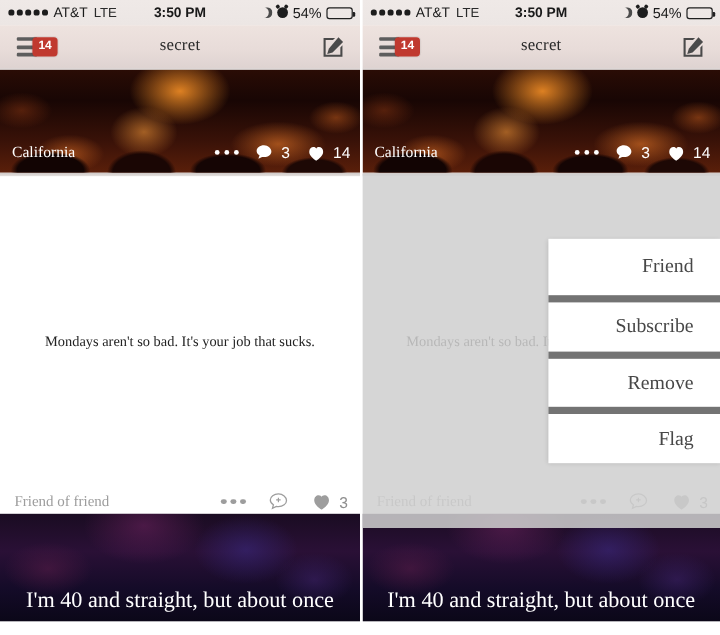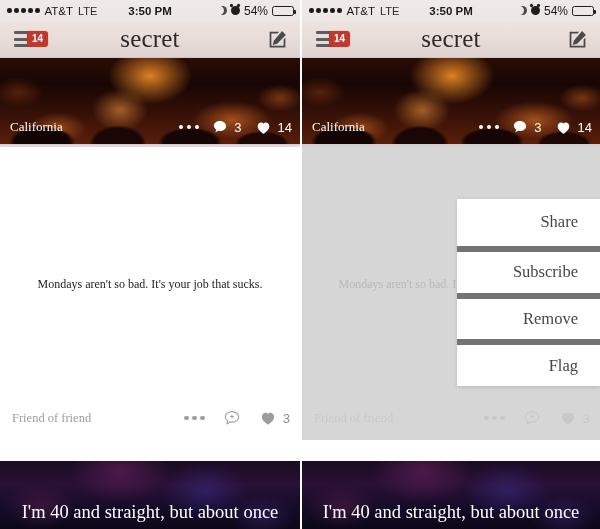--- a/index.html
+++ b/index.html
@@ -31,21 +31,21 @@
   .batt { width:22px; height:10px; border:1px solid #1f1f1f; border-radius:2.5px; position:relative;
           padding:1.5px; }
   .batt:after { content:""; position:absolute; right:-3px; top:3px; width:2px; height:4px;
                 background:#1f1f1f; border-radius:0 1px 1px 0; }
   .batt-fill { height:100%; background:#1f1f1f; border-radius:1px; }
 
   
   .navbar { position:relative; height:37px;
             background:linear-gradient(180deg,#eee3df 0%, #e8dcd9 55%, #ded3d1 100%);
             display:flex; align-items:center; border-bottom:1px solid #cfc7c5; }
-  .nav-title { position:absolute; left:0; right:0; text-align:center; font-size:25px;
+  .nav-title { position:absolute; left:0; right:0; text-align:center; font-size:14px;
                color:#2b2b2b; font-family:"Liberation Serif", serif; letter-spacing:0.2px;}
   .menu-btn { display:flex; align-items:center; gap:0px; padding-left:14px; }
   .burger { display:flex; flex-direction:column; gap:3.5px; }
   .burger i { display:block; width:17px; height:3px; background:#5d5d5d; border-radius:1px; }
   .badge { margin-left:-4px; background:#c0392f; color:#fff; font-size:10px; font-weight:bold;
            border-radius:3px; padding:3px 5px 3px 5px; line-height:1; min-width:20px; text-align:center;
            box-shadow:0 0 0 1px rgba(0,0,0,.06);}
   .compose { position:absolute; right:12px; width:21px; height:21px; }
 
   
@@ -89,21 +89,21 @@
                justify-content:center; background:#fff; }
   .secret-text { width:260px; text-align:center; font-size:12px; line-height:25px; color:#232323;
                  font-family:"Liberation Serif", serif; margin-top:-16px; }
   .card-footer { position:absolute; left:0; right:0; bottom:0; height:40px; display:flex;
                  align-items:center; color:#9b9b9b; font-size:12.5px; }
   .friend { padding-left:12px; font-size:12.5px; color:#9d9d9d; font-family:"Liberation Serif", serif; }
   .meta-gray { position:absolute; right:10px; display:flex; align-items:center; gap:18px; }
   .meta-gray .ellipsis i { background:#9d9d9d; width:4.5px; height:4.5px; }
   .meta-gray .num { color:#8e8e8e; font-size:13px; }
 
-  .big-text-card { position:absolute; left:0; right:0; bottom:0; height:68px; overflow:hidden; }
+  .big-text-card { position:absolute; left:0; right:0; bottom:11px; height:90px; overflow:hidden; }
   .big-text { position:absolute; left:0; right:0; bottom:6px; text-align:center; color:#fff;
               font-size:18.5px; font-family:"Liberation Serif", serif; }
 
   .hairline { height:3px; background:linear-gradient(180deg,#cfc9c7,#e6e2e0); }
 
   
   .dim { position:absolute; left:0; right:0; top:145px; bottom:89px;
          background:rgba(207,207,207,0.86); z-index:5; }
   .popup { position:absolute; right:0; left:155px; top:199px; height:187px; background:#fff; z-index:6;
            box-shadow:0 1px 4px rgba(0,0,0,.14); }
@@ -312,21 +312,21 @@
             </svg>
             <span class="num">3</span>
           </span>
         </span>
       </div>
     </div>
 
     <div class="dim"></div>
 
     <div class="popup">
-      <div class="popup-item">Share</div>
+      <div class="popup-item">Friend</div>
       <div class="popup-item">Subscribe</div>
       <div class="popup-item">Remove</div>
       <div class="popup-item">Flag</div>
     </div>
 
     <div class="card img-card alt big-text-card">
       <div class="fire-bg"></div>
       <div class="fire-lumps"></div>
       <div class="big-text">I'm 40 and straight, but about once</div>
     </div>

